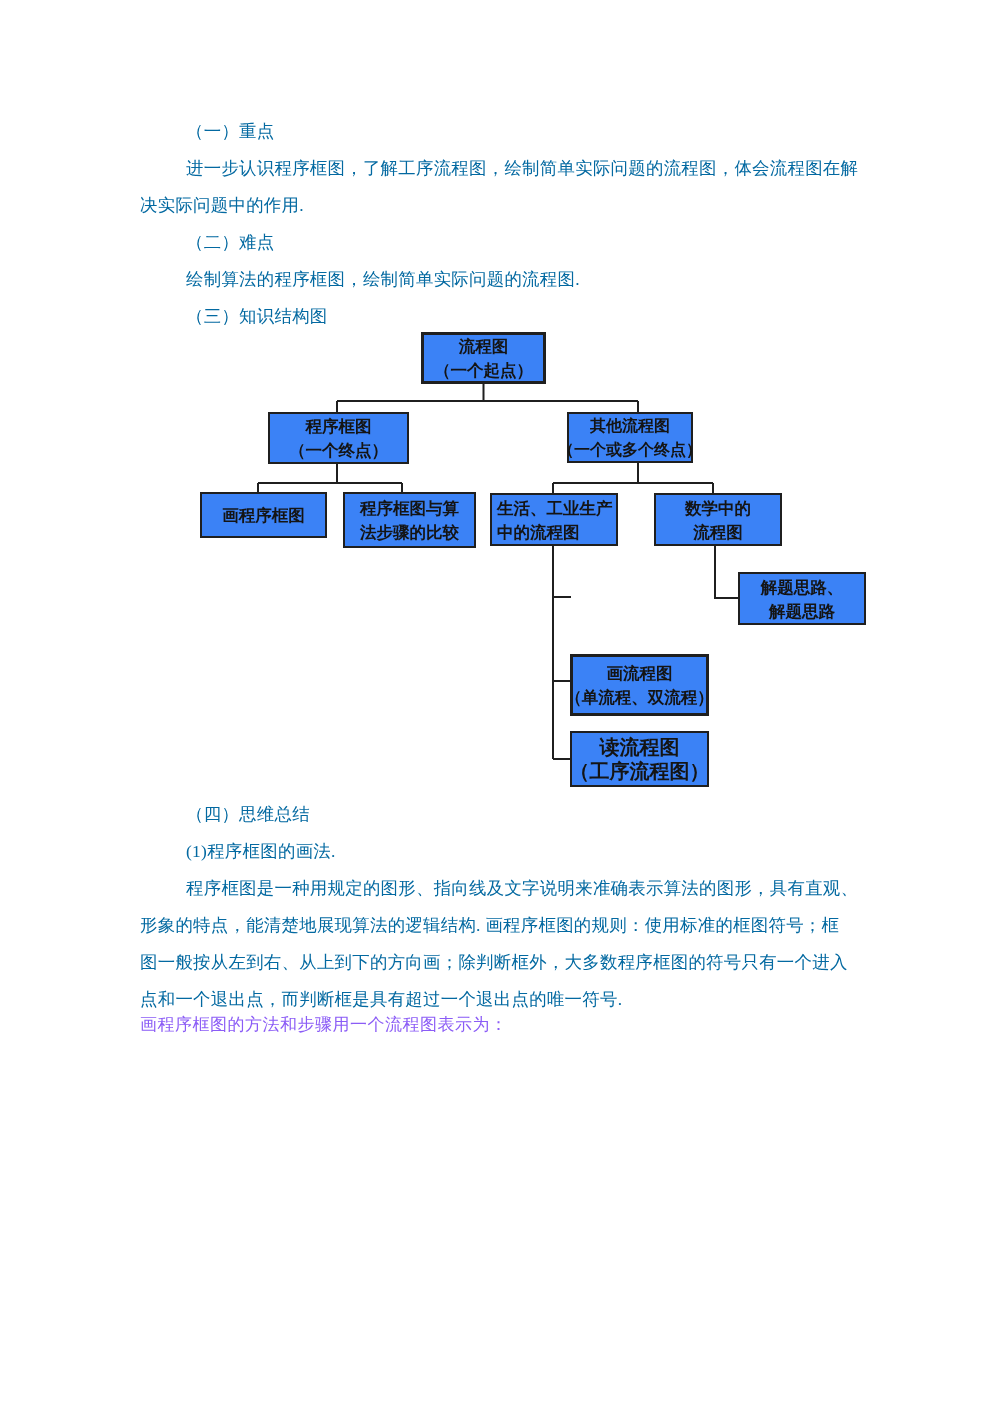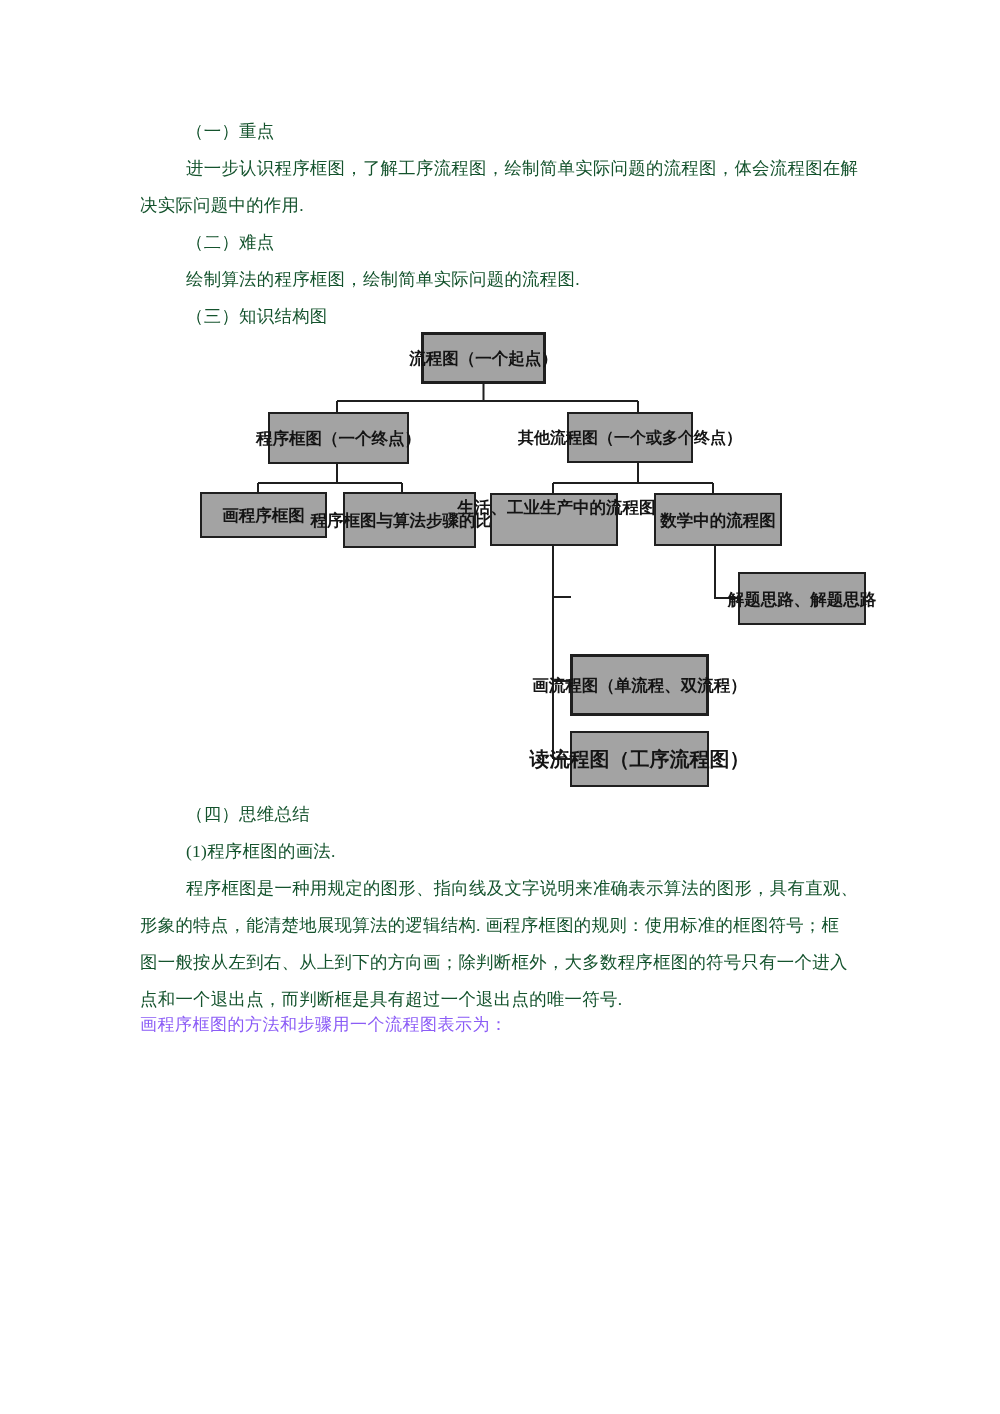--- a/index.html
+++ b/index.html
@@ -11,40 +11,40 @@
     overflow:hidden;
     font-family:"Liberation Serif","DejaVu Serif",serif;
   }
   
   .tline{
     position:absolute;
     left:140px;width:722px;
     font-size:17.4px;
     line-height:24px;
     letter-spacing:0.3px;
-    color:#14532d;
+    color:#0369a1;
     white-space:nowrap;
   }
   .indent{padding-left:46px;}
   .hei{
     font-family:"Liberation Sans","DejaVu Sans",sans-serif;
     font-size:17px;color:#8b5cf6;letter-spacing:0.5px;
   }
   .l0{top:119px}.l1{top:156px}.l2{top:193px}.l3{top:230px}.l4{top:267px}.l5{top:304px}
   .l6{top:802px}.l7{top:839px}.l8{top:876px}.l9{top:913px}.l10{top:950px}.l11{top:987px}
   .l12{top:1013px}
   
   .diagram{position:absolute;left:0;top:0;width:1000px;height:1414px;}
   .connectors{position:absolute;left:0;top:0;}
   .dbox{
     position:absolute;
     box-sizing:border-box;
     border:2px solid #1f1f1f;
-    background:#a3a3a3;
-    display:flex;flex-direction:row;
+    background:#3b82f6;
+    display:flex;flex-direction:column;
     align-items:center;justify-content:center;
     text-align:center;
     font-family:"Liberation Sans","DejaVu Sans",sans-serif;
     font-weight:700;
     font-size:16.5px;
     line-height:24px;
     color:#141414;
     white-space:nowrap;
   }
   .thick{border-width:3px;}

